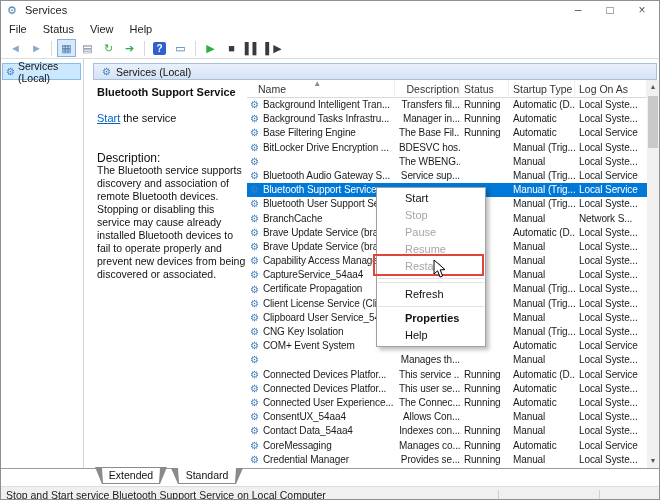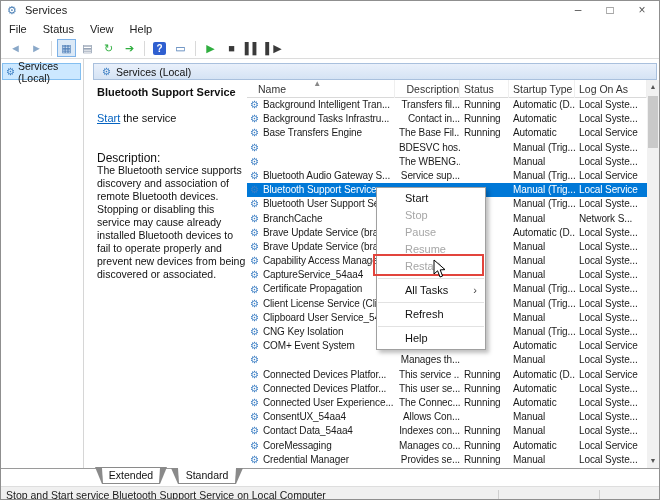--- a/index.html
+++ b/index.html
@@ -192,38 +192,39 @@
             <div class="cell col-desc">Transfers fil...</div>
             <div class="cell col-status">Running</div>
             <div class="cell col-startup">Automatic (D...</div>
             <div class="cell col-logon">Local Syste...</div>
           </div>
           <div class="row">
             <div class="cell col-name">
               <span class="svc-icon">⚙</span>
               <span>Background Tasks Infrastru...</span>
             </div>
-            <div class="cell col-desc">Contact in...</div>
-            <div class="cell col-status">Running</div>
-            <div class="cell col-startup">Automatic</div>
-            <div class="cell col-logon">Local Syste...</div>
-          </div>
-          <div class="row">
-            <div class="cell col-name">
-              <span class="svc-icon">⚙</span>
-              <span>Base Transfers Engine</span>
+            <div class="cell col-desc">Manager in...</div>
+            <div class="cell col-status">Running</div>
+            <div class="cell col-startup">Automatic</div>
+            <div class="cell col-logon">Local Syste...</div>
+          </div>
+          <div class="row">
+            <div class="cell col-name">
+              <span class="svc-icon">⚙</span>
+              <span>Base Filtering Engine</span>
             </div>
             <div class="cell col-desc">The Base Fil...</div>
             <div class="cell col-status">Running</div>
             <div class="cell col-startup">Automatic</div>
             <div class="cell col-logon">Local Service</div>
           </div>
           <div class="row">
             <div class="cell col-name">
               <span class="svc-icon">⚙</span>
+              <span>BitLocker Drive Encryption ...</span>
             </div>
             <div class="cell col-desc">BDESVC hos...</div>
             <div class="cell col-status"></div>
             <div class="cell col-startup">Manual (Trig...</div>
             <div class="cell col-logon">Local Syste...</div>
           </div>
           <div class="row">
             <div class="cell col-name">
               <span class="svc-icon">⚙</span>
             </div>
@@ -452,24 +453,24 @@
 
   </div>
 
   <div id="context-menu">
       <div class="cm-item"><span>Start</span></div>
       <div class="cm-item disabled"><span>Stop</span></div>
       <div class="cm-item disabled"><span>Pause</span></div>
       <div class="cm-item disabled"><span>Resume</span></div>
       <div class="cm-item disabled"><span>Restart</span></div>
       <div class="cm-sep"></div>
-      <div class="cm-item"><span>All Tasks</span><span class="sub">›</span></div>
       <div class="cm-sep"></div>
       <div class="cm-item"><span>Refresh</span></div>
       <div class="cm-sep"></div>
+      <div class="cm-item bold"><span>Properties</span></div>
       <div class="cm-item"><span>Help</span></div>
     </div>
 
   <div id="restart-annotation"></div>
 
   <svg id="cursor" width="14" height="20" viewBox="0 0 14 20">
     <path d="M1,1 L1,15 L4.6,11.8 L7,18 L9.6,17 L7.2,10.9 L12,10.6 Z" fill="#fff" stroke="#000" stroke-width="1"></path>
   </svg>
 
   <div id="tab-strip-line"></div>

